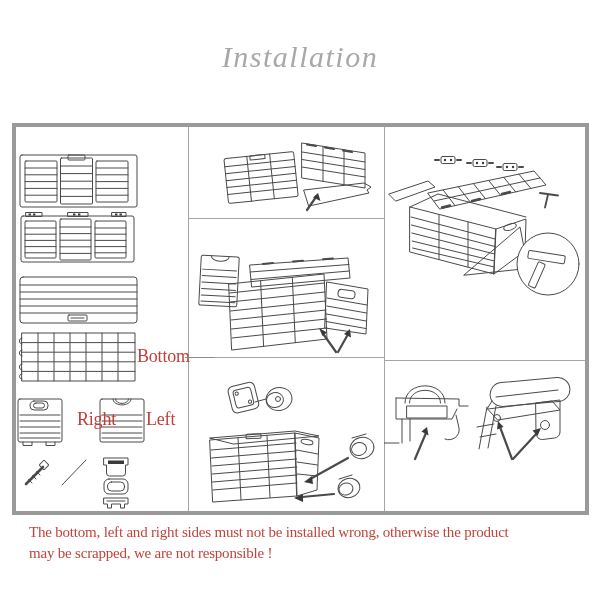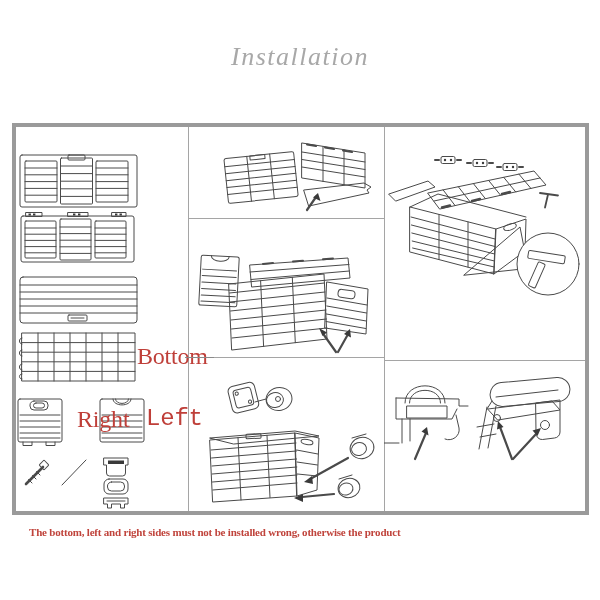--- a/index.html
+++ b/index.html
@@ -1,28 +1,28 @@
 <!DOCTYPE html>
 <html><head>
 <meta charset="utf-8">
 <style>
   html,body{margin:0;padding:0;background:#fff;}
   .page{position:relative;width:600px;height:600px;background:#ffffff;overflow:hidden;
         font-family:"Liberation Serif",serif;}
   .title{position:absolute;top:36px;left:0;width:100%;text-align:center;
-         font-style:italic;font-size:26px;line-height:41px;color:#a8a8a8;letter-spacing:1.5px;}
+         font-style:italic;font-size:30px;line-height:41px;color:#a8a8a8;letter-spacing:1.5px;}
   .frame{position:absolute;left:12px;top:123px;width:577px;height:392px;
          border:4px solid #9a9a9a;background:#fff;box-sizing:border-box;}
   .vline,.hline{position:absolute;background:#a5a5a5;}
   .cell{position:absolute;}
-  .dlabel{position:absolute;color:#bf3f39;font-size:24px;line-height:20px;
+  .dlabel{position:absolute;color:#bf3f39;font-size:18px;line-height:20px;
           font-family:"Liberation Serif",serif;letter-spacing:-0.2px;white-space:nowrap;}
   .leader{position:absolute;left:185px;top:357px;width:29px;height:1px;background:#8a8a8a;}
   .warning{position:absolute;left:29px;top:522px;width:565px;color:#c0443c;
-           font-weight:bold;font-size:11px;line-height:21px;letter-spacing:-0.2px;
+           font-weight:normal;font-size:15px;line-height:21px;letter-spacing:-0.2px;
            font-family:"Liberation Serif",serif;}
   svg{display:block;}
   .ln{fill:none;stroke:#4a4a4a;stroke-width:1;stroke-linejoin:round;stroke-linecap:round;}
   .bold{stroke-width:2.2;}
   .filldark{fill:#3a3a3a;stroke:none;}
 </style>
 </head>
 <body>
 
 <div class="page">
@@ -272,19 +272,20 @@
           <path class="bold" d="M129 98L153 72"></path>
           <path class="filldark" d="M157 67l-8.5 2.5 5 5.5z"></path>
         </g>
       </g>
     </svg>
   </div>
 
   <div class="dlabel" style="left:137px;top:346px;">Bottom</div>
   <div class="leader"></div>
   <div class="dlabel" style="left:77px;top:409px;">Right</div>
-  <div class="dlabel" style="left:146px;top:409px;font-family:Liberation Mono, monospace;">Left</div>
+  <div class="dlabel" style="left:146px;top:409px;">Left</div>
 
   <div class="warning">
     <div>The bottom, left and right sides must not be installed wrong, otherwise the product</div>
+    <div>may be scrapped, we are not responsible !</div>
   </div>
 
 </div>
 
 </body></html>

